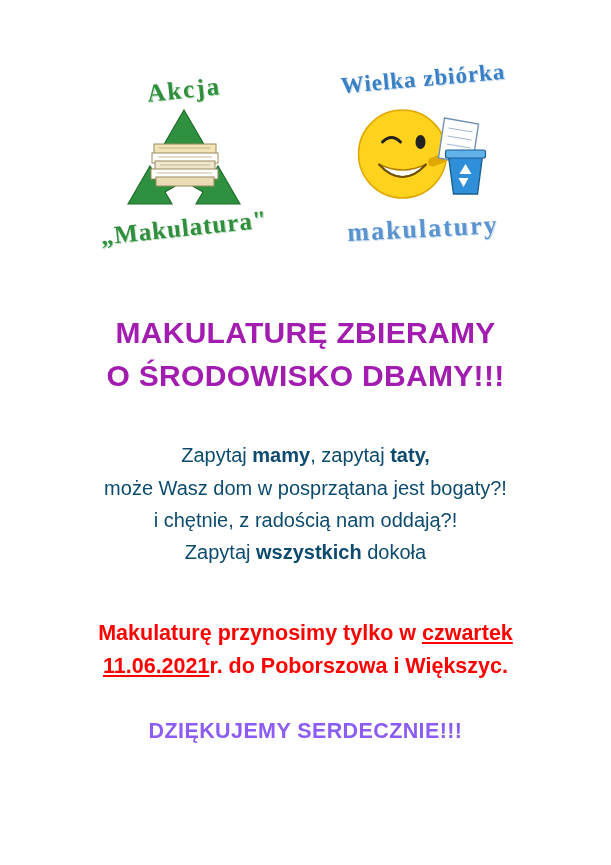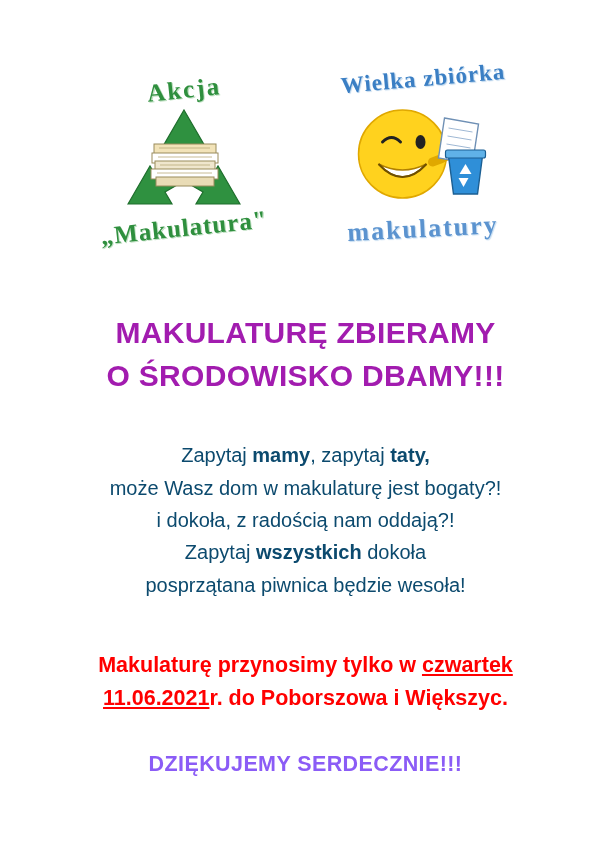--- a/index.html
+++ b/index.html
@@ -230,24 +230,23 @@
     </div>
   </div>
 
   <div class="headline">
     <div>MAKULATURĘ ZBIERAMY</div>
     <div>O ŚRODOWISKO DBAMY!!!</div>
   </div>
 
   <div class="poem">
       <div><span>Zapytaj </span><b>mamy</b><span>, zapytaj </span><b>taty,</b></div>
-      <div><span>może Wasz dom  w makulaturę jest bogaty?!</span></div>
-      <div><span>i dokoła, z radością nam oddają?!</span></div>
+      <div><span>może Wasz dom  w posprzątana jest bogaty?!</span></div>
+      <div><span>i chętnie, z radością nam oddają?!</span></div>
       <div><span>Zapytaj </span><b>wszystkich</b><span> dokoła</span></div>
-      <div><span>posprzątana piwnica będzie wesoła!</span></div>
     </div>
 
   <div class="info">
     <div>
       <span>Makulaturę przynosimy tylko w </span><u>czwartek</u>
     </div>
     <div>
       <u>11.06.2021</u><span>r. do Poborszowa i Większyc.</span>
     </div>
   </div>

